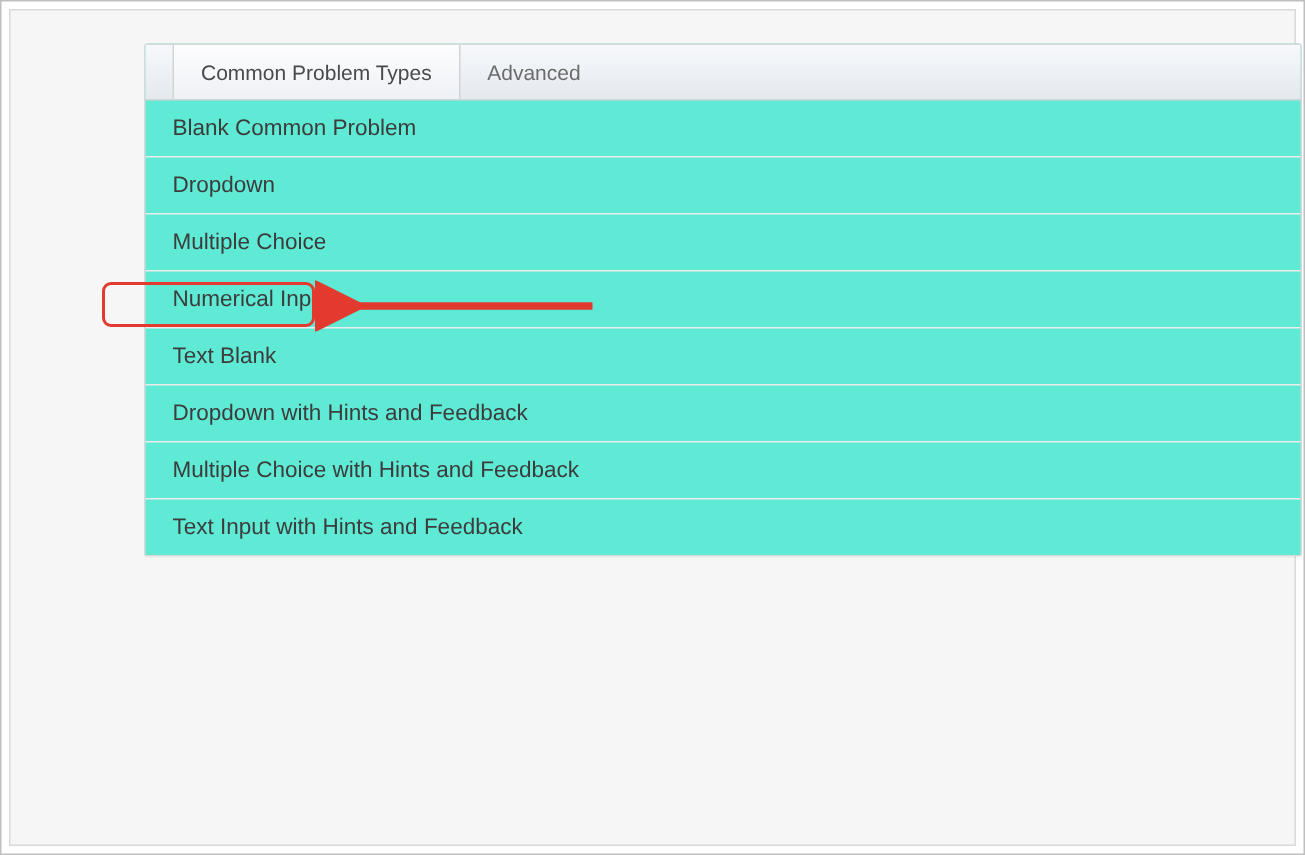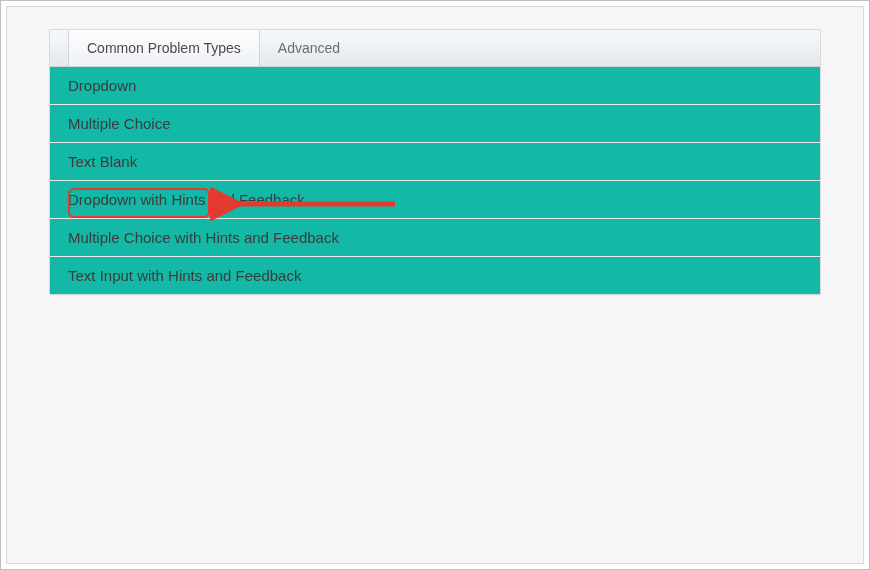--- a/index.html
+++ b/index.html
@@ -18,26 +18,27 @@
     background:#fff;
   }
   .inner-frame {
     width:100%; height:100%;
     border:1px solid #d9d9d9;
     background:#f6f6f6;
     padding:22px 42px;
     position:relative;
   }
   .panel {
-    background:#14b8a6;
+    background:#5eead4;
     border:1px solid #d9d9d9;
     border-top:none;
     border-radius:2px;
     width:100%;
     box-shadow: 0 1px 0 rgba(0,0,0,0.03);
+    margin-left: 47px;
   }
   .tab-bar {
     height:38px;
     background: linear-gradient(#f6f8fb, #e4e9ef);
     border-top:1px solid #d9d9d9;
     border-bottom:1px solid #d3d3d3;
     display:flex;
     align-items:stretch;
     padding-left:18px;
   }
@@ -101,22 +102,24 @@
       <div class="tab-bar">
         <div class="tab active">
           <span>Common Problem Types</span>
         </div>
         <div class="tab">
           <span>Advanced</span>
         </div>
       </div>
 
       <div class="list">
+        <div class="list-item"><span>Blank Common Problem</span></div>
         <div class="list-item"><span>Dropdown</span></div>
         <div class="list-item" id="hi-item"><span>Multiple Choice</span></div>
+        <div class="list-item"><span>Numerical Input</span></div>
         <div class="list-item"><span>Text Blank</span></div>
         <div class="list-item"><span>Dropdown with Hints and Feedback</span></div>
         <div class="list-item"><span>Multiple Choice with Hints and Feedback</span></div>
         <div class="list-item"><span>Text Input with Hints and Feedback</span></div>
       </div>
 
 
     </div>
 
     <div class="highlight-box" style="left:61px; top:181px; width:142px; height:30px;"></div>

